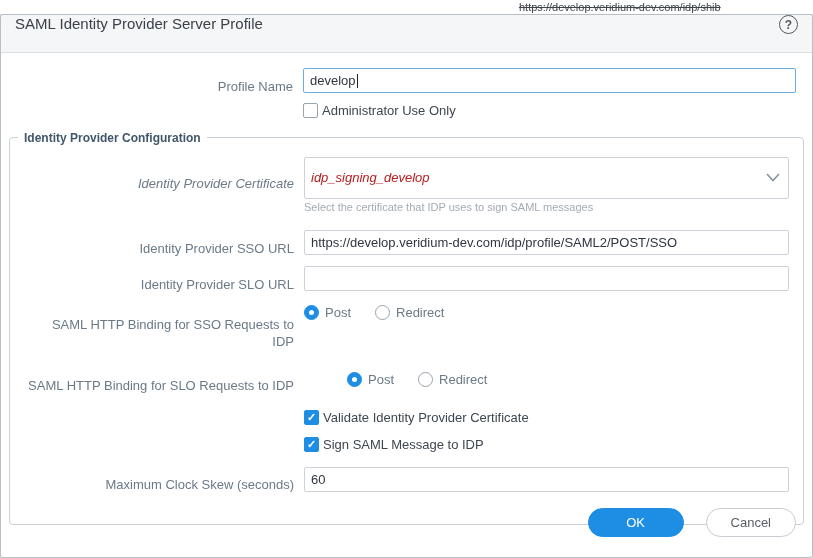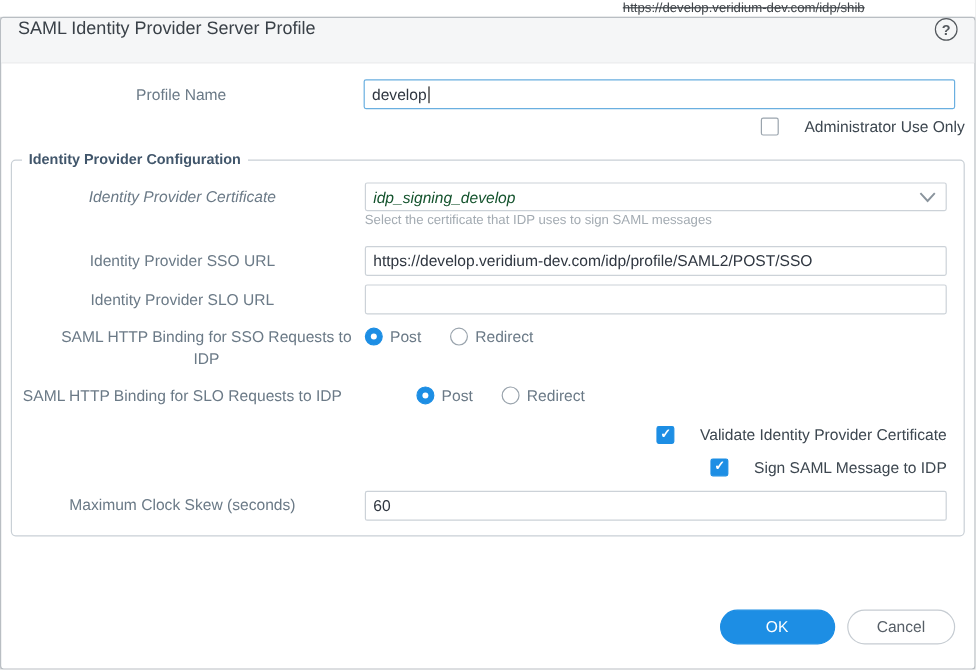--- a/index.html
+++ b/index.html
@@ -47,52 +47,52 @@
     display: flex; align-items: center; justify-content: center;
     cursor: pointer;
   }
 
   .dialog-body { padding: 13px 8px 0 8px; }
 
   .form-row { display: flex; align-items: center; margin-bottom: 7px; }
   .form-row.align-top { align-items: flex-start; }
   .row-label {
     width: 294px; flex-shrink: 0;
-    text-align: center; padding-right: 10px;
-    color: #6b7a87; font-size: 13px; line-height: 1.35;
+    text-align: right; padding-right: 10px;
+    color: #6b7a87; font-size: 13px; line-height: 1.35; margin-top: 12px;
   }
   .row-label.force-wrap { padding-left: 40px; }
   .row-field { flex: 1; min-width: 0; }
   .profile-row .row-field { margin-right: 8px; }
 
   .text-input {
     height: 25px;
     border: 1px solid #ccd2d8; border-radius: 2px;
     background: #fff;
     font-size: 13px; color: #2f3640;
     padding: 0 6px;
     display: flex; align-items: center;
     width: 100%;
     white-space: nowrap; overflow: hidden;
     cursor: text;
   }
   .text-input.focused { border-color: #6aafe0; }
   .caret { display: inline-block; width: 1px; height: 14px; background: #222; margin-left: 1px; }
 
   .select-input {
-    height: 24px;
+    height: 42px;
     border: 1px solid #ccd2d8; border-radius: 2px;
     background: #fff;
-    font-size: 13px; color: #14532d;
+    font-size: 13px; color: #b91c1c;
     padding: 0 8px 0 6px;
     display: flex; align-items: center; justify-content: space-between;
     width: 100%; cursor: pointer;
   }
 
-  .checkbox-row { display: flex; align-items: center; gap: 21px; cursor: pointer; justify-content: flex-end; }
+  .checkbox-row { display: flex; align-items: center; gap: 4px; cursor: pointer; }
   .checkbox {
     width: 15px; height: 15px; flex-shrink: 0;
     border: 1px solid #9aa4ad; border-radius: 2px; background: #fff;
     display: flex; align-items: center; justify-content: center;
   }
   .checkbox .check { display: none; color: #fff; font-size: 11px; line-height: 1; font-weight: bold; }
   .checkbox.checked { background: var(--accent); border-color: var(--accent); }
   .checkbox.checked .check { display: block; }
   .cb-label { font-size: 13px; color: #3d4750; }
 
@@ -107,39 +107,39 @@
   .radio.checked::after {
     content: ""; position: absolute;
     width: 5px; height: 5px; border-radius: 50%; background: #fff;
     top: 4px; left: 4px;
   }
   .radio-label { font-size: 13px; color: #6b7a87; }
 
   fieldset.idp-config {
     margin-top: 13px;
     border: 1px solid #c9d0d6; border-radius: 4px;
-    padding: 12px 14px 12px 0;
+    padding: 12px 14px 30px 0;
   }
   legend.section-legend {
     font-size: 12px; font-weight: bold; color: #41566b;
     padding: 0 6px; margin-left: 8px;
   }
   .helper-row { margin: -4px 0 13px 0; }
   .helper-text { font-size: 11px; color: #a3abb2; }
 
   .mb2  { margin-bottom: 2px; font-style: italic; }
   .mb12 { margin-bottom: 12px; }
   .mb14 { margin-bottom: 14px; }
   .mb16 { margin-bottom: 16px; gap: 43px; }
   .mt10 { margin-top: 10px; }
   .mb0  { margin-bottom: 0; }
 
   .footer {
     position: absolute; right: 16px; bottom: 20px;
-    display: flex; gap: 10px;
+    display: flex; gap: 22px;
   }
   .btn {
     height: 29px; min-width: 88px;
     border-radius: 15px;
     border: 1px solid #c6ccd2;
     background: #fff; color: #575f67;
     font-size: 13px; font-family: inherit;
     padding: 0 24px; cursor: pointer;
   }
   .btn.primary { background: var(--accent); border-color: var(--accent); color: #fff; min-width: 96px; }

